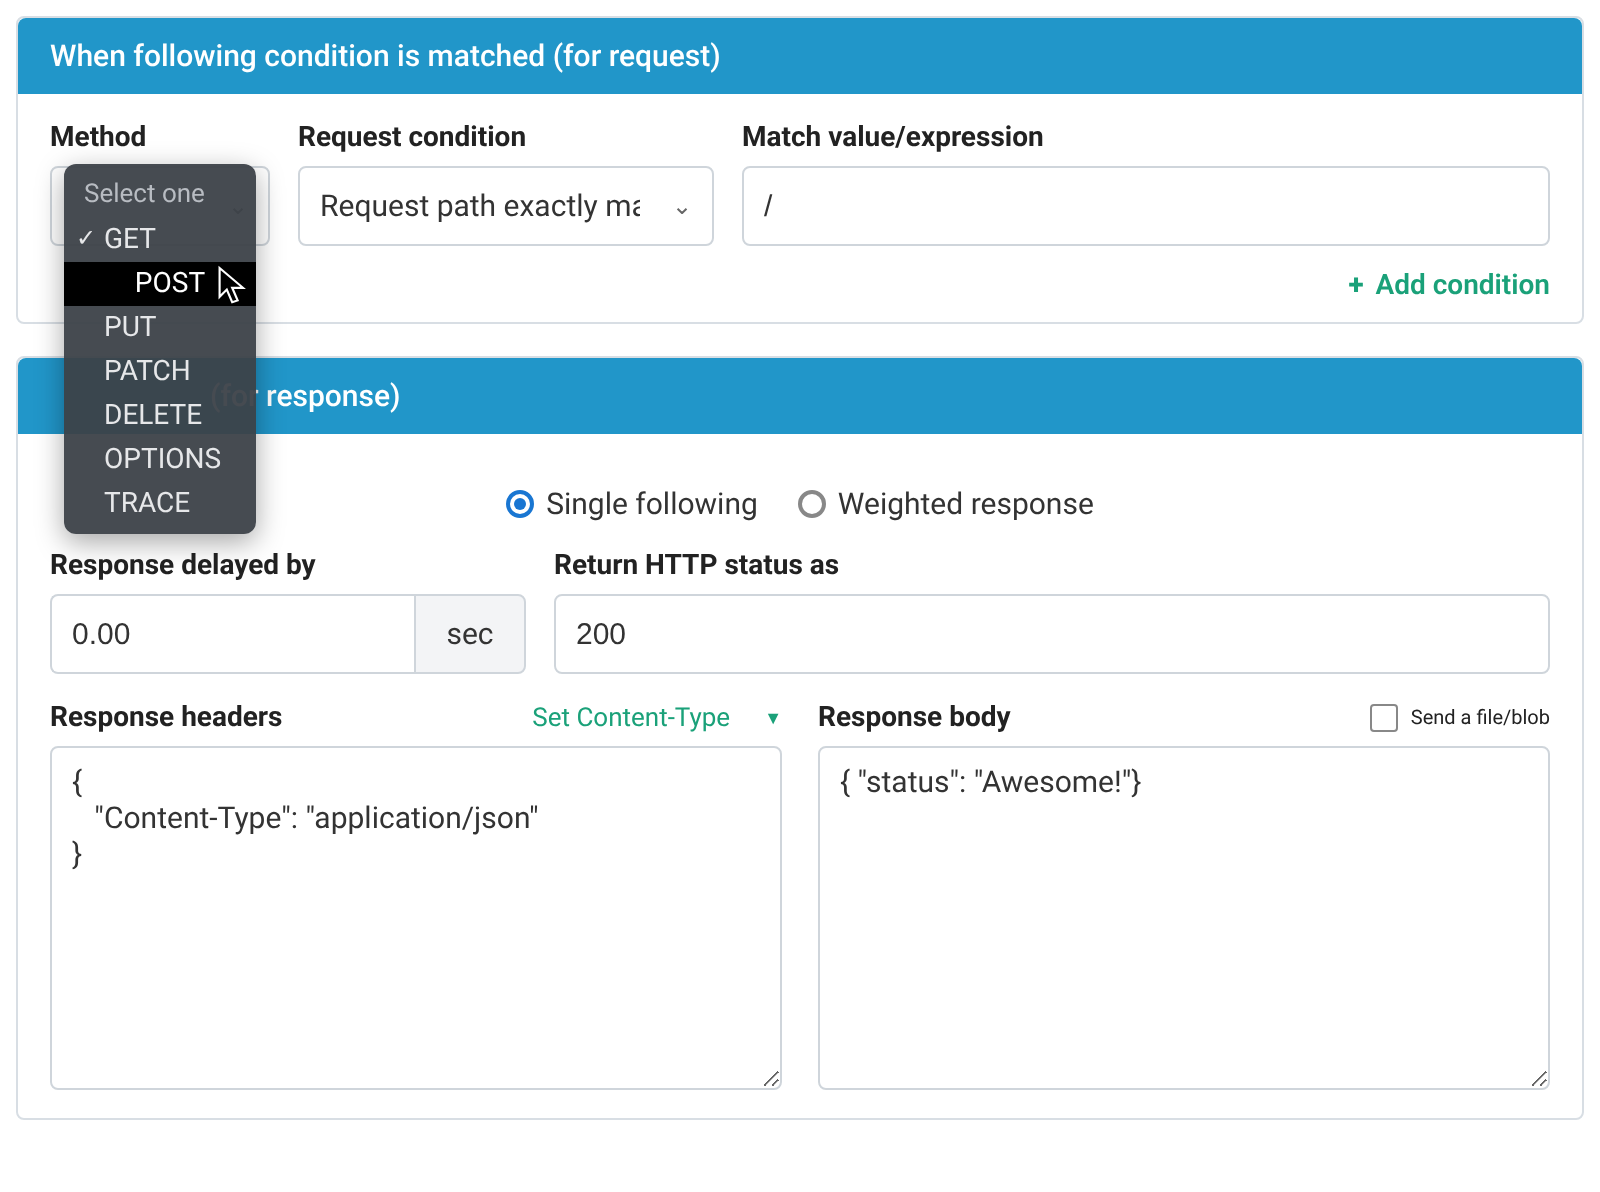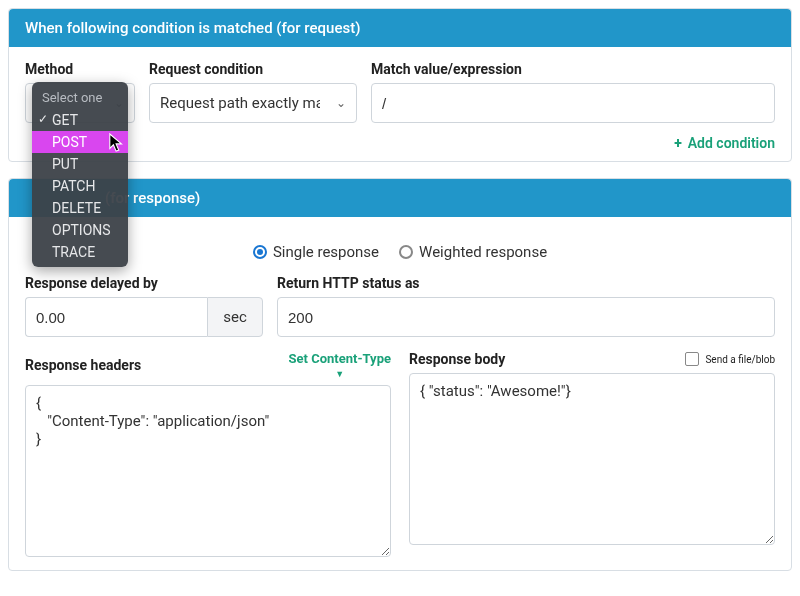--- a/index.html
+++ b/index.html
@@ -126,23 +126,23 @@
   .resp-row2 { display: flex; gap: 18px; margin-top: 14px; }
   .col-headers { flex: 1; }
   .col-bodycol { flex: 1; }
   .hdr-label-row {
     display: flex; justify-content: space-between; align-items: center;
     margin-bottom: 6px;
   }
   .set-ct {
     color: #1aa179;
     font-size: 13px;
-    font-weight: 700;
+    font-weight: 400;
     cursor: pointer;
-    display: inline-flex; align-items: center; gap: 3px; flex-direction: column;
+    display: inline-flex; align-items: center; gap: 17px;
   }
   .set-ct .tri { font-size: 9px; }
   .body-label-row {
     display: flex; justify-content: space-between; align-items: center;
     margin-bottom: 6px;
   }
   .sendfile {
     display: inline-flex; align-items: center; gap: 6px;
     font-size: 10px; color: #222;
   }
@@ -179,22 +179,23 @@
     padding: 4px 10px;
     color: #b8bcc2;
     font-size: 13px;
   }
   .method-menu .mitem {
     padding: 3px 10px 3px 20px;
     position: relative;
     cursor: pointer;
   }
   .method-menu .mitem.hover {
-    background: #d946ef;
+    background: #000000;
     color: #fff;
+    text-align: center;
   }
   .method-menu .mitem .check {
     position: absolute;
     left: 6px;
     top: 3px;
     font-size: 12px;
   }
   
   .cursor {
     position: absolute;
@@ -247,21 +248,21 @@
 <div class="panel">
   <div class="panel-header" style="padding-left:96px;">
     <span>(for response)</span>
   </div>
   <div class="panel-body">
     <div class="radio-row">
       <label class="radio-opt">
         <span class="radio checked">
             <span class="dot"></span>
           </span>
-        <span>Single response</span>
+        <span>Single following</span>
       </label>
       <label class="radio-opt">
         <span class="radio"></span>
         <span>Weighted response</span>
       </label>
     </div>
 
     <div class="resp-row1">
       <div class="col-delay">
         <label class="flabel">Response delayed by</label>

